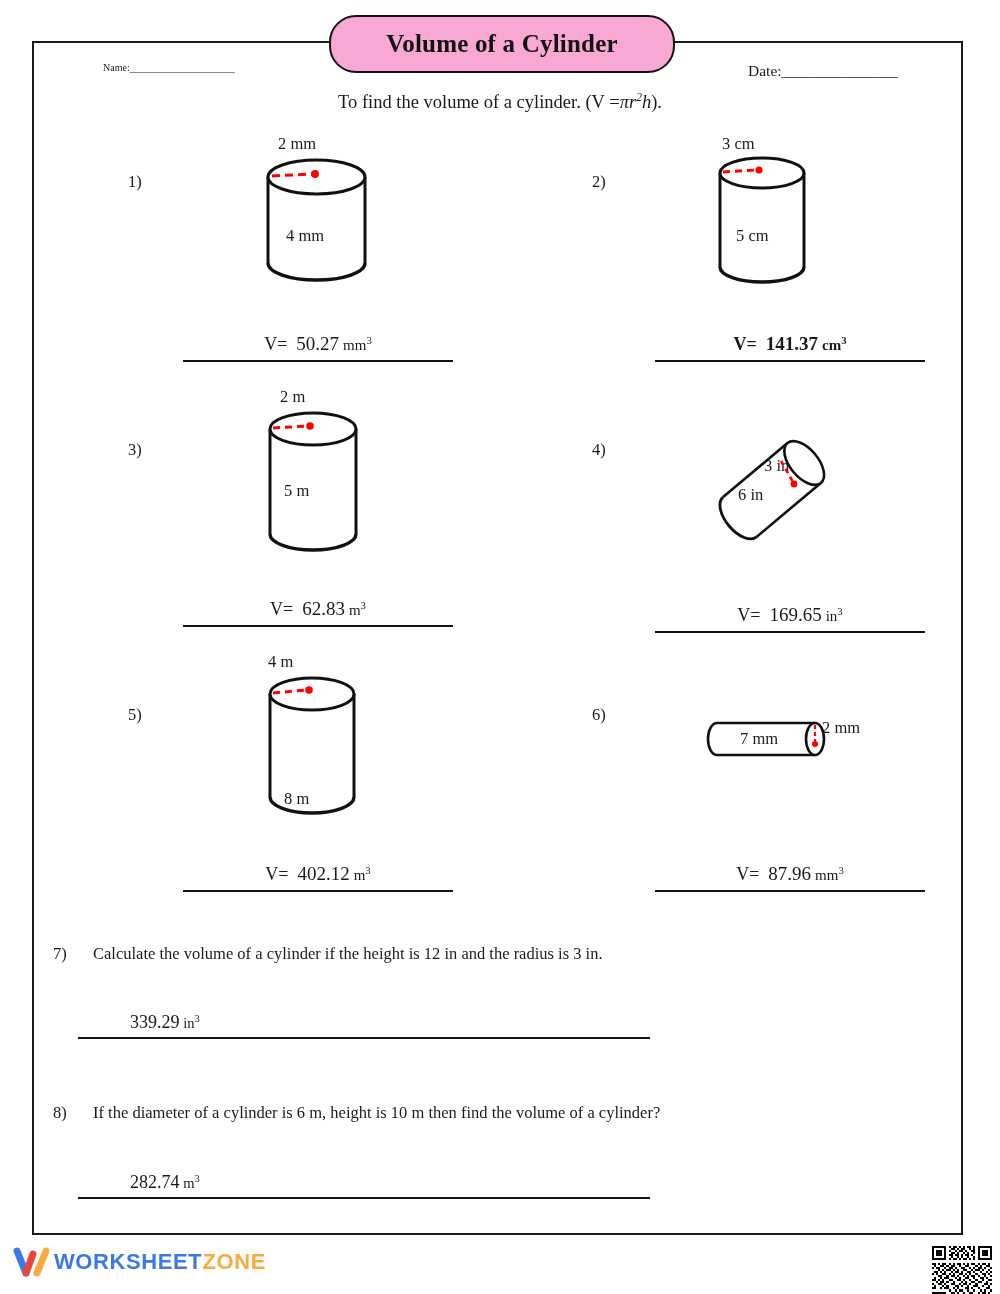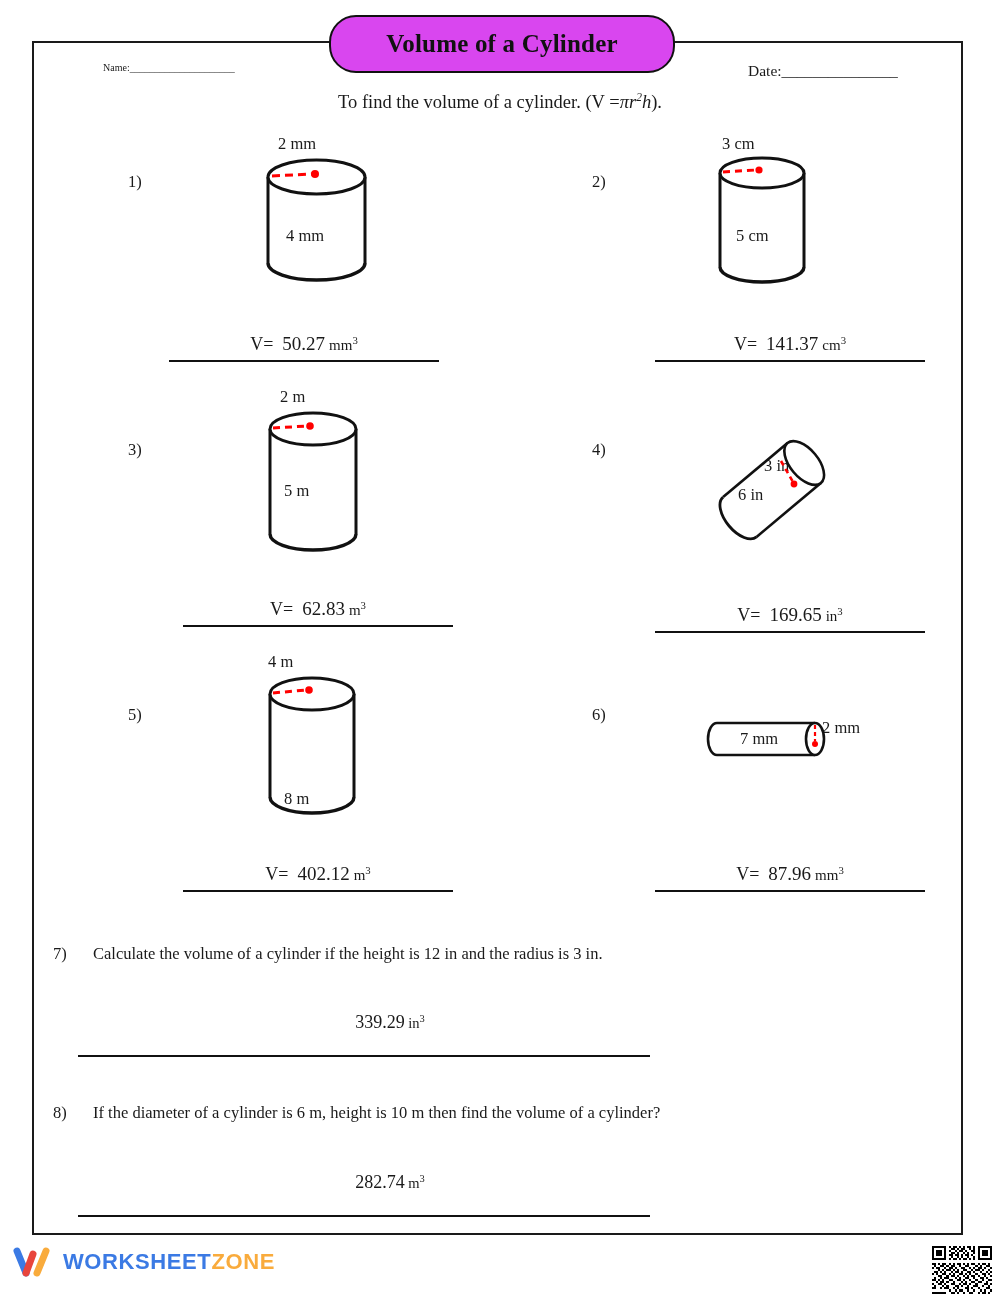--- a/index.html
+++ b/index.html
@@ -7,21 +7,21 @@
     width:1000px;height:1294px;position:relative;background:#ffffff;
     font-family:"Liberation Serif","DejaVu Serif",serif;color:#1a1a1a;
     overflow:hidden;
   }
   .frame{
     position:absolute;left:32px;top:41px;width:931px;height:1194px;
     border:2px solid #1a1a1a;box-sizing:border-box;
   }
   .title-box{
     position:absolute;left:329px;top:15px;width:342px;height:54px;
-    border:2px solid #111;border-radius:27px;background:#d946ef;
+    border:2px solid #111;border-radius:27px;background:#f9a8d4;
     display:flex;align-items:center;justify-content:center;z-index:5;
   }
   .title-box .t{
     font-size:25px;font-weight:bold;letter-spacing:.2px;color:#111;
   }
   .name-row{position:absolute;top:62px;left:0;width:1000px;height:26px;}
   .name-lbl{position:absolute;left:103px;top:0;font-size:10px;white-space:nowrap;}
   .date-lbl{position:absolute;left:748px;top:0;font-size:15.5px;white-space:nowrap;}
 
   .formula{
@@ -46,27 +46,27 @@
 
   .dimlabel{position:absolute;font-size:16.5px;white-space:nowrap;}
   .svgbox{position:absolute;}
 
   
   .wq{position:absolute;font-size:16.5px;white-space:nowrap;}
   .wq .n{position:absolute;left:0;top:0;}
   .wq .txt{position:absolute;left:40px;top:0;}
   .wans{position:absolute;}
   .wans .wline{border-bottom:2px solid #111;height:0;}
-  .wans .wtext{font-size:18px;padding-left:52px;padding-bottom:22px;white-space:nowrap;text-align:center;}
+  .wans .wtext{font-size:18px;padding-left:52px;padding-bottom:4px;white-space:nowrap;}
   .wans .wtext .unit{font-size:14.5px;}
   .wans .wtext .unit sup{font-size:.72em;}
 
   
   .footer{position:absolute;left:0;top:1240px;width:1000px;height:54px;}
-  .logo{position:absolute;left:12px;top:6px;display:flex;align-items:center;gap:9px;}
+  .logo{position:absolute;left:12px;top:6px;display:flex;align-items:center;}
   .logo-text{font-family:"Liberation Sans","DejaVu Sans",sans-serif;font-size:22px;font-weight:bold;letter-spacing:.6px;}
   .lt-a{color:#3b7ae4;}
   .lt-b{color:#f9ab3c;}
   .scan{
     position:absolute;right:88px;top:8px;
     font-family:"Liberation Sans","DejaVu Sans",sans-serif;
     font-size:23px;color:#2a2a2a;white-space:nowrap;
   }
   .qr{position:absolute;right:5px;top:3px;width:66px;height:66px;background:#fff;padding:3px;box-sizing:border-box;}
 </style>
@@ -93,39 +93,39 @@
   <span class="dimlabel" style="left:278px;top:134px;">2 mm</span>
   <span class="dimlabel" style="left:286px;top:226px;">4 mm</span>
   <svg class="svgbox" style="left:260px;top:155px;" width="120" height="135" viewBox="0 0 120 135">
     <path d="M8 22 L8 108" stroke="#111" stroke-width="3" fill="none"></path>
     <path d="M105 22 L105 108" stroke="#111" stroke-width="3" fill="none"></path>
     <path d="M8 108 A48.5 17 0 0 0 105 108" stroke="#111" stroke-width="3.4" fill="none"></path>
     <ellipse cx="56.5" cy="22" rx="48.5" ry="17" stroke="#111" stroke-width="3" fill="#fff"></ellipse>
     <line x1="12" y1="21" x2="52" y2="19" stroke="#ff0000" stroke-width="3" stroke-dasharray="8,5"></line>
     <circle cx="55" cy="19" r="4" fill="#ff0000"></circle>
   </svg>
-  <div class="ans-wrap" style="left:169px;top:333px;">
+  <div class="ans-wrap" style="left:183px;top:333px;">
     <div class="ans-text"><span class="veq">V=</span><span class="val">50.27</span><span class="unit"><span>mm</span><sup>3</sup></span></div>
     <div class="ans-line"></div>
   </div>
 </div>
 
 <div class="prob">
   <span class="num" style="left:592px;top:172px;">2)</span>
   <span class="dimlabel" style="left:722px;top:134px;">3 cm</span>
   <span class="dimlabel" style="left:736px;top:226px;">5 cm</span>
   <svg class="svgbox" style="left:712px;top:155px;" width="110" height="135" viewBox="0 0 110 135">
     <path d="M8 18 L8 112" stroke="#111" stroke-width="3" fill="none"></path>
     <path d="M92 18 L92 112" stroke="#111" stroke-width="3" fill="none"></path>
     <path d="M8 112 A42 15 0 0 0 92 112" stroke="#111" stroke-width="3.4" fill="none"></path>
     <ellipse cx="50" cy="18" rx="42" ry="15" stroke="#111" stroke-width="3" fill="#fff"></ellipse>
     <line x1="11" y1="17" x2="44" y2="15" stroke="#ff0000" stroke-width="3" stroke-dasharray="7,5"></line>
     <circle cx="47" cy="15" r="3.6" fill="#ff0000"></circle>
   </svg>
-  <div class="ans-wrap" style="left:655px;top:333px;">
+  <div class="ans-wrap" style="left:655px;top:333px;font-weight:bold;">
     <div class="ans-text"><span class="veq">V=</span><span class="val">141.37</span><span class="unit"><span>cm</span><sup>3</sup></span></div>
     <div class="ans-line"></div>
   </div>
 </div>
 
 <div class="prob">
   <span class="num" style="left:128px;top:440px;">3)</span>
   <span class="dimlabel" style="left:272px;top:387px;margin-left:8px;">2 m</span>
   <span class="dimlabel" style="left:284px;top:481px;">5 m</span>
   <svg class="svgbox" style="left:262px;top:409px;" width="110" height="145" viewBox="0 0 110 145">

